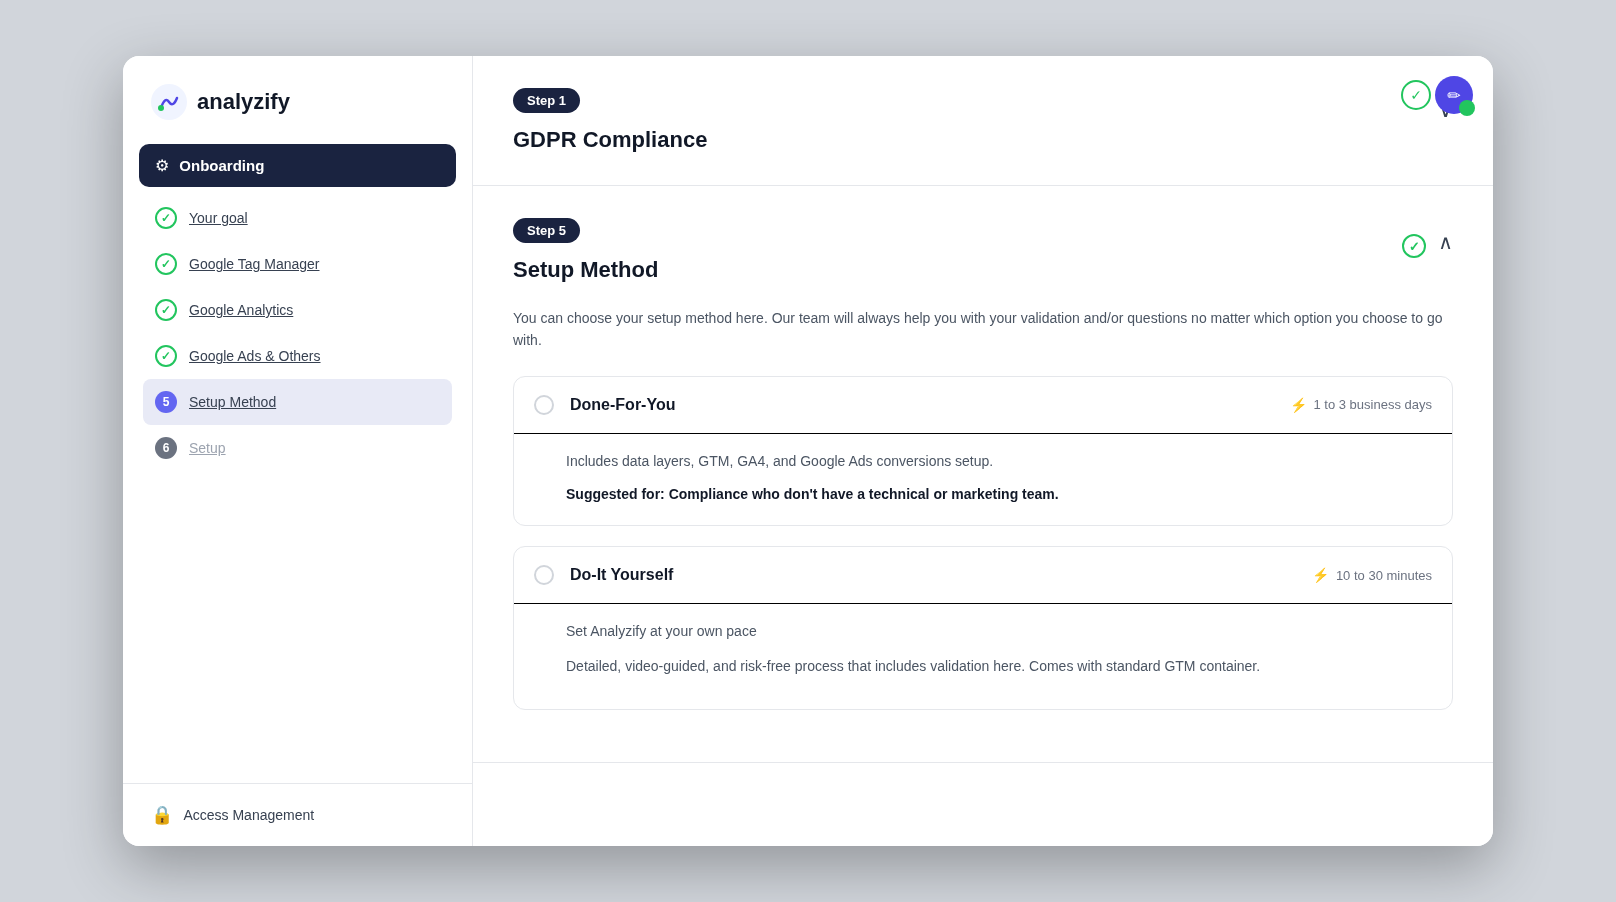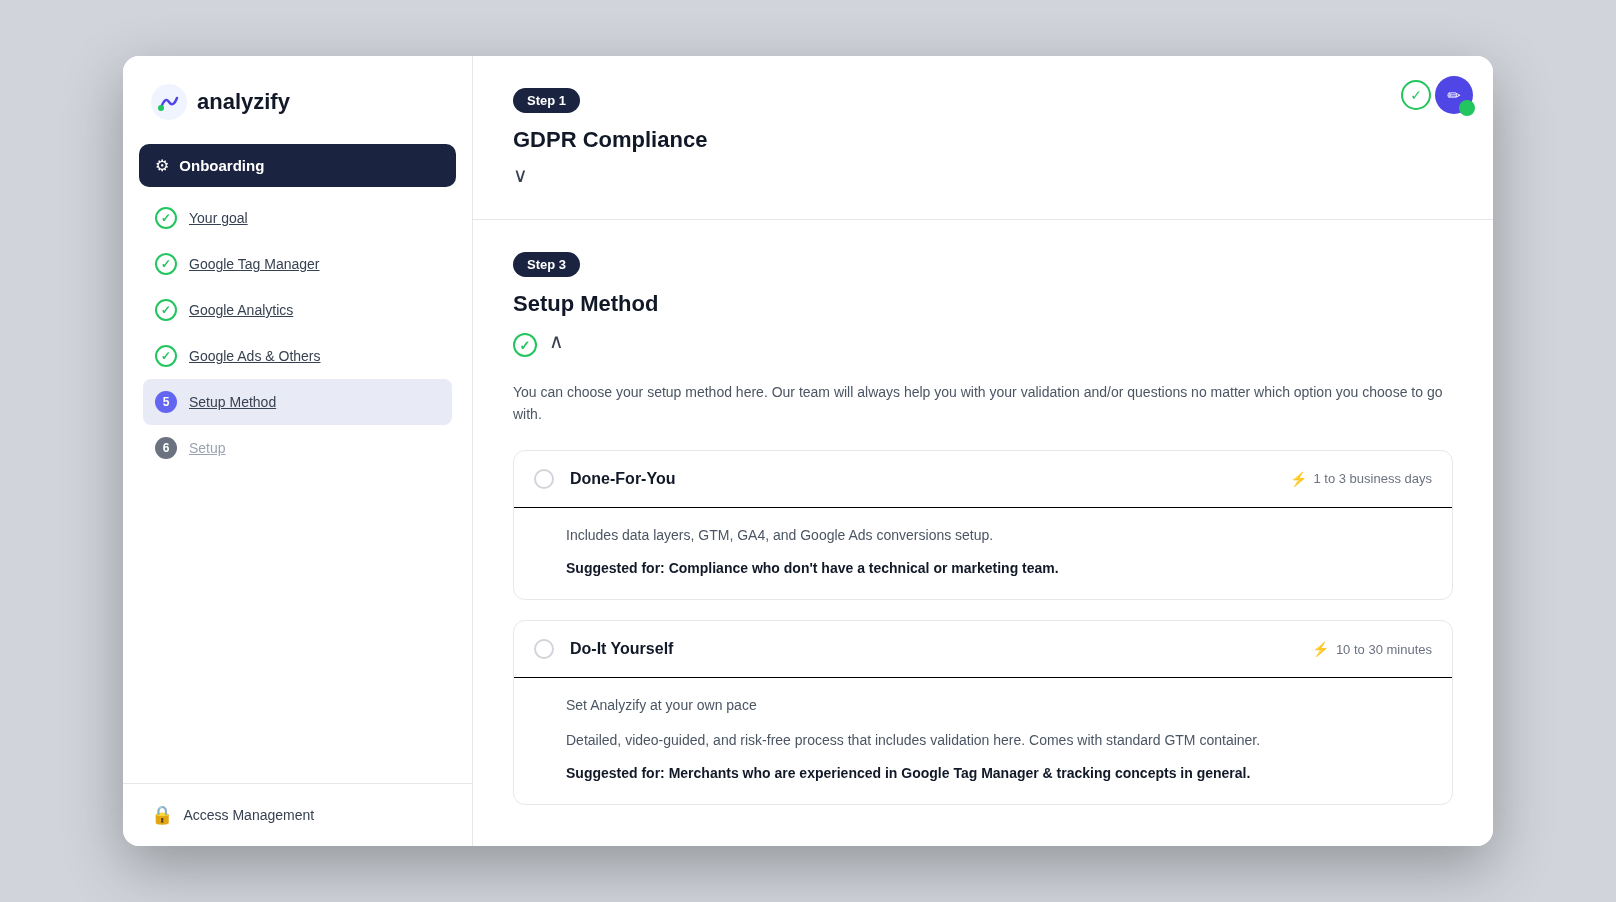--- a/index.html
+++ b/index.html
@@ -151,21 +151,20 @@
       position: relative;
     }
     .step-section {
       padding: 32px 40px;
       border-bottom: 1px solid #e5e7eb;
     }
     .step-header {
       display: flex;
       justify-content: space-between;
       align-items: flex-start;
-      flex-direction: column;
     }
     .step-badge {
       display: inline-block;
       background: #1a2340;
       color: #fff;
       font-size: 13px;
       font-weight: 600;
       padding: 5px 14px;
       border-radius: 20px;
       margin-bottom: 10px;
@@ -390,21 +389,21 @@
           <div class="step-title">GDPR Compliance</div>
         </div>
         <span class="chevron-icon">∨</span>
       </div>
     </div>
 
     <div>
       <div class="step-section" style="border-bottom: none; padding-bottom: 0;">
         <div class="step-header">
           <div>
-            <div class="step-badge">Step 3</div>
+            <div class="step-badge">Step 5</div>
             <div class="step-title">Setup Method</div>
           </div>
           <div style="display:flex;align-items:center;gap:12px;margin-top:8px;">
             <div class="check-circle-green">✓</div>
             <span class="chevron-icon" style="margin-top:0;">∧</span>
           </div>
         </div>
       </div>
 
       <div class="step-section-inner">
@@ -434,19 +433,18 @@
               <span class="option-title">Do-It Yourself</span>
             </div>
             <div class="option-meta">
               <span class="lightning-icon">⚡</span>
               <span>10 to 30 minutes</span>
             </div>
           </div>
           <div class="option-body">
             <p class="option-body-text">Set Analyzify at your own pace</p>
             <p class="option-body-text">Detailed, video-guided, and risk-free process that includes validation here. Comes with standard GTM container.</p>
-            <p class="option-suggested">Suggested for: Merchants who are experienced in Google Tag Manager &amp; tracking concepts in general.</p>
           </div>
         </div>
       </div>
     </div>
   </main>
 </div>
 
 </body></html>

